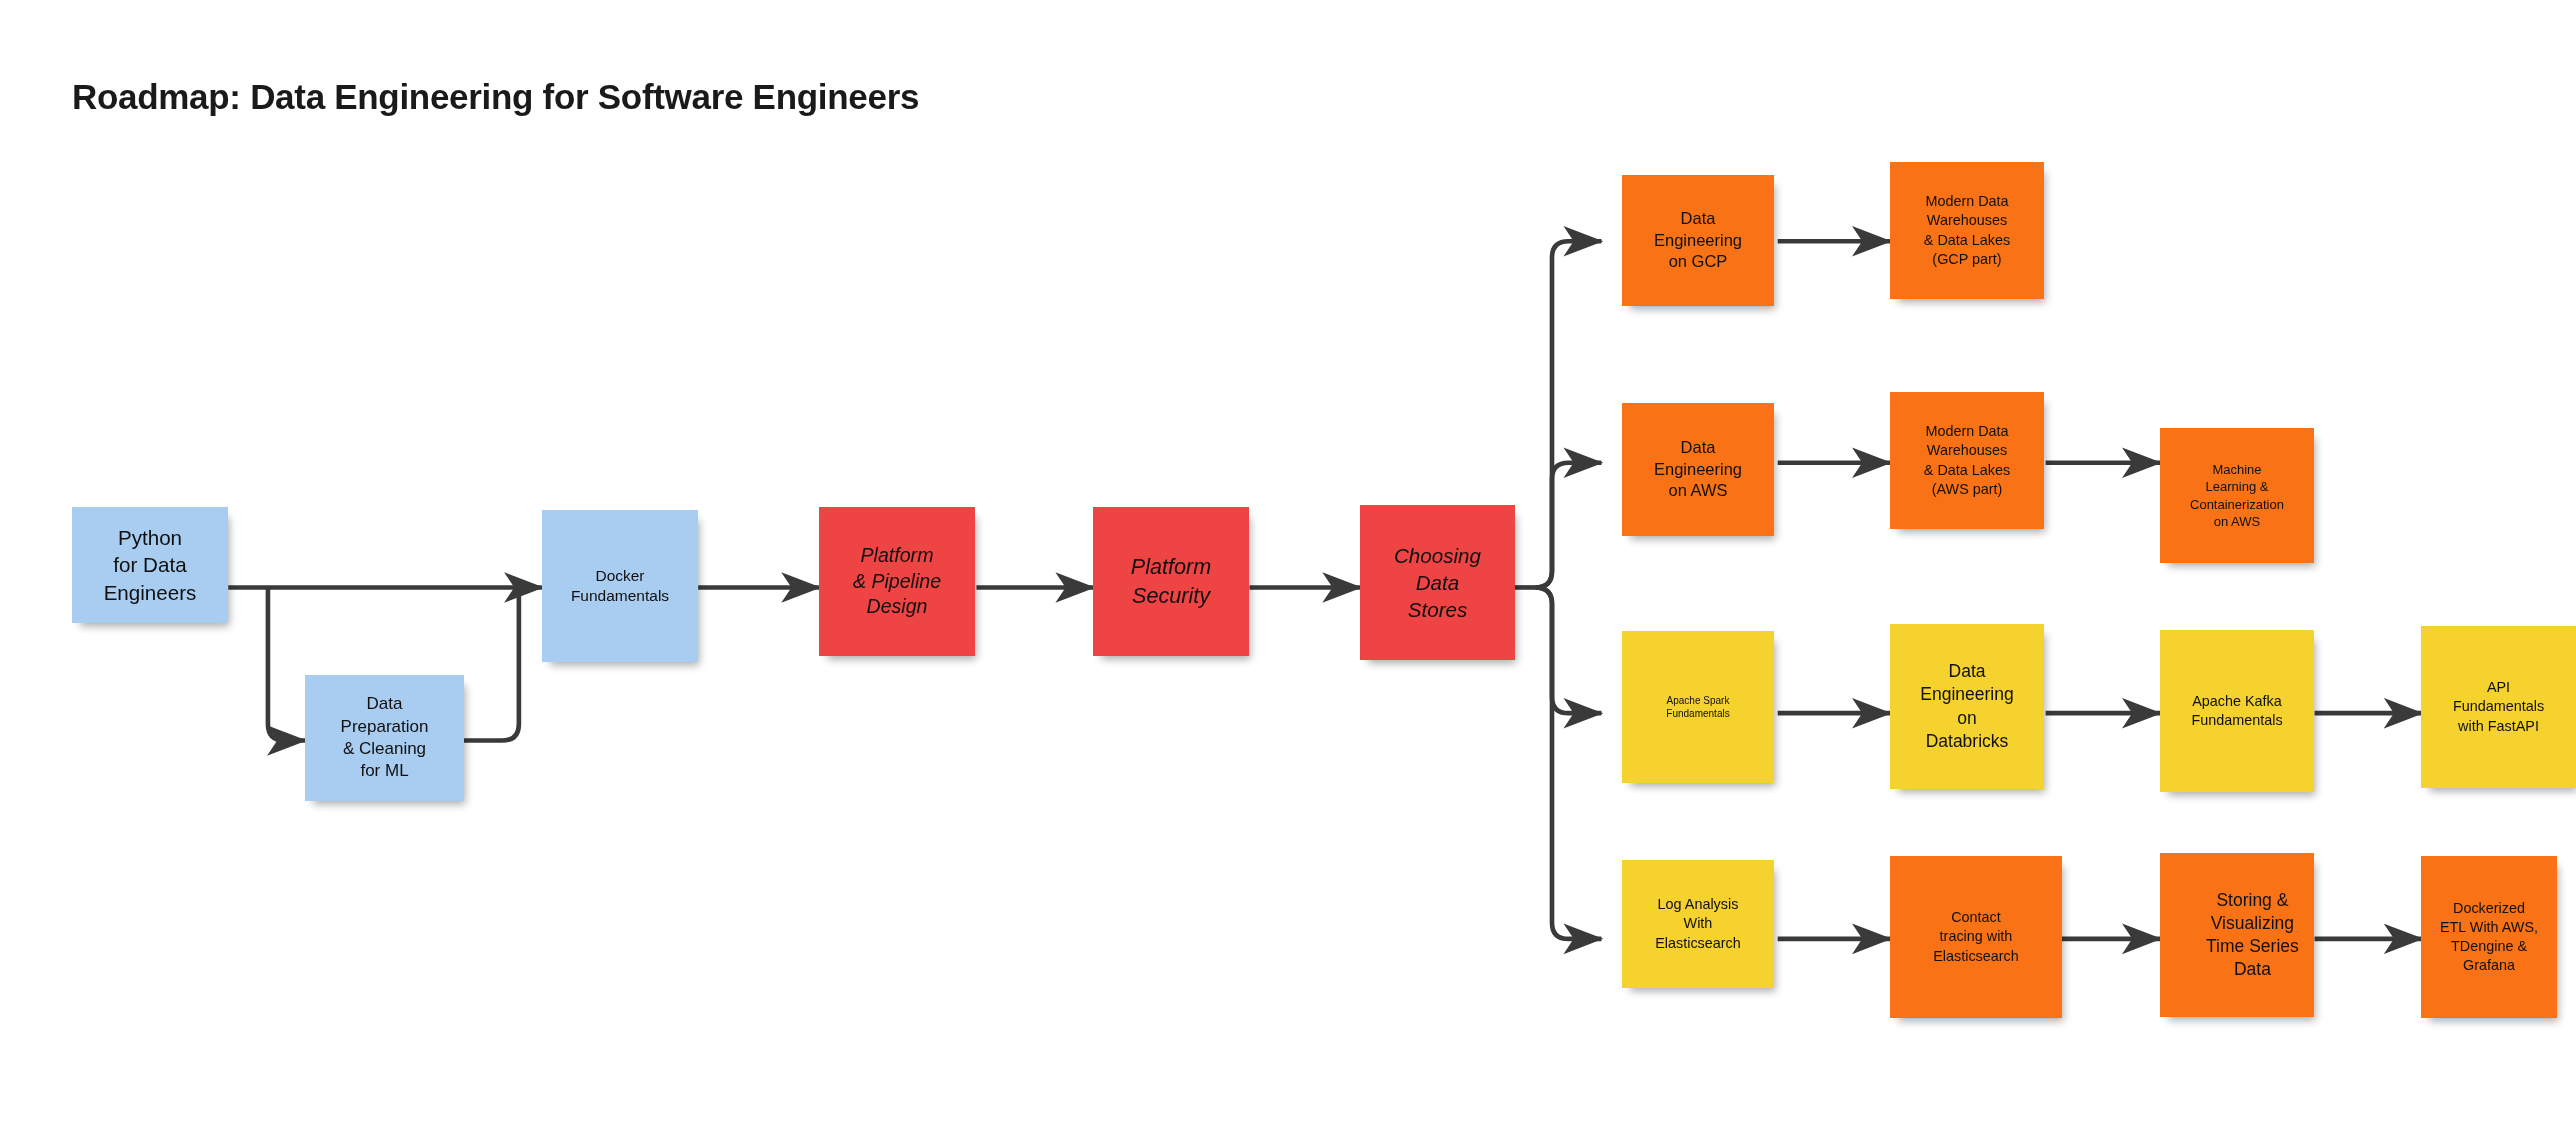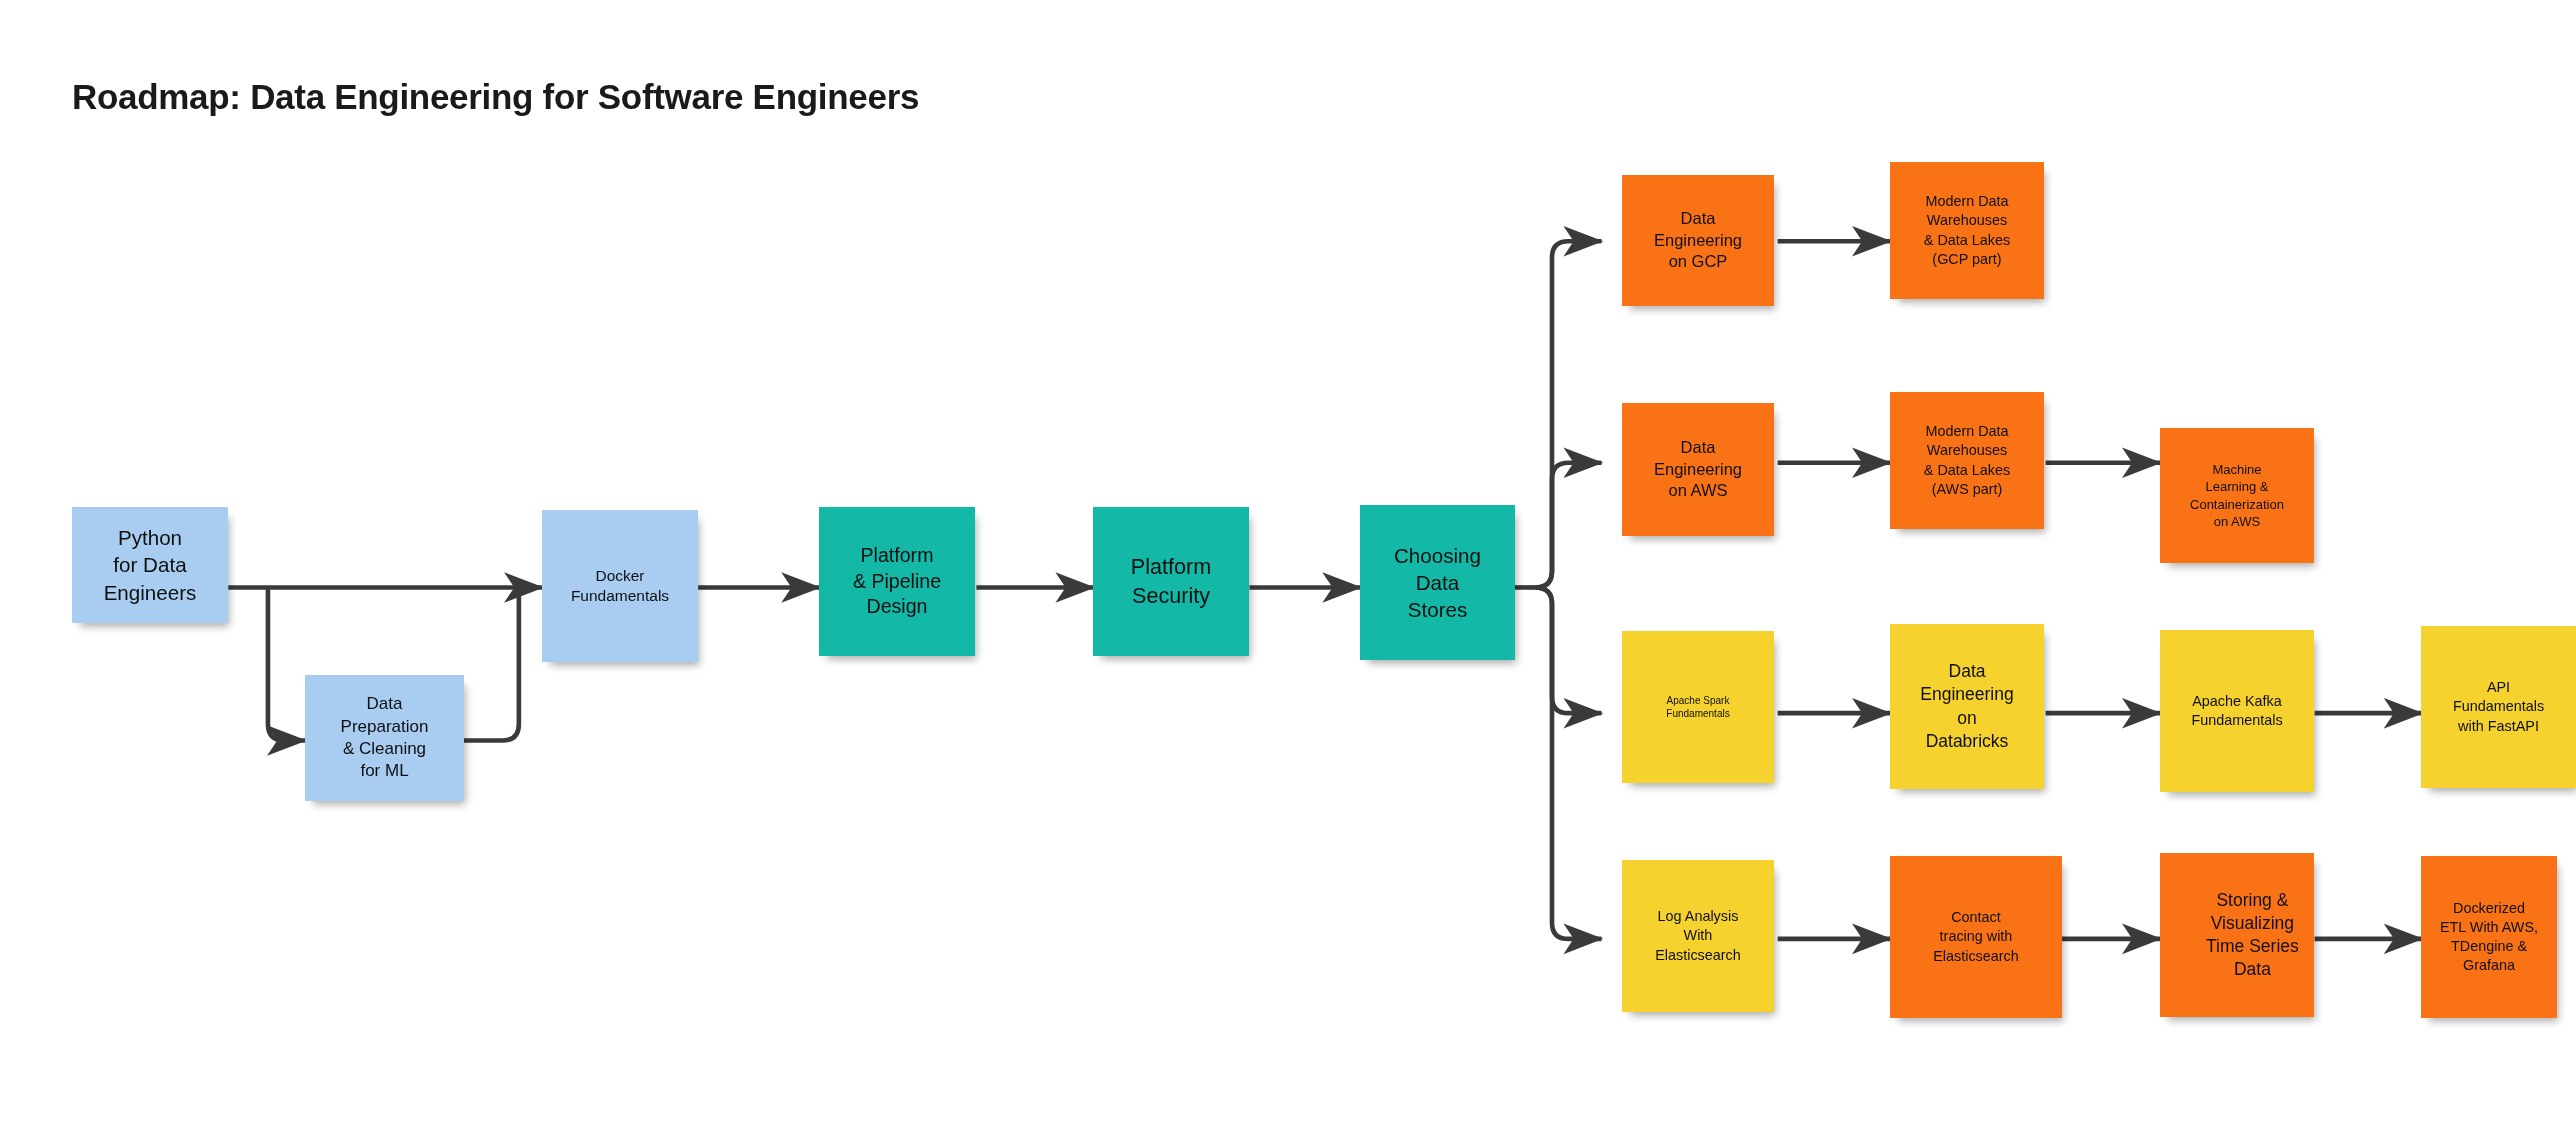--- a/index.html
+++ b/index.html
@@ -49,21 +49,21 @@
     padding: 3.1px 5.2px;
     box-shadow: 5.2px 7.2px 8.2px -3.1px rgba(0,0,0,0.33);
     z-index: 5;
   }
   .node .label {
     display: block;
     width: 100%;
     white-space: pre-line;
   }
   .c-blue   { background: #a8cdf0; }
-  .c-green  { background: #14b8a6; }
+  .c-green  { background: #ef4444; font-style: italic; }
   .c-yellow { background: #f5d22d; }
   .c-pink   { background: #f97316; }
 </style>
 </head>
 <body>
 
 <div id="canvas">
 
   <div id="page-title">Roadmap: Data Engineering for Software Engineers</div>
 
@@ -199,21 +199,21 @@
     <span class="label">Apache Kafka
 Fundamentals</span>
   </div>
 
   <div class="node c-yellow" style="left:2421px; top:626px; width:155px; height:162px; font-size:14.4px;">
     <span class="label">API
 Fundamentals
 with FastAPI</span>
   </div>
 
-  <div class="node c-yellow" style="left:1622px; top:860px; width:152px; height:152px; font-size:14.4px;">
+  <div class="node c-yellow" style="left:1622px; top:860px; width:152px; height:128px; font-size:14.4px;">
     <span class="label">Log Analysis
 With
 Elasticsearch</span>
   </div>
 
   <div class="node c-pink" style="left:1890px; top:856px; width:172px; height:162px; font-size:14.4px;justify-content:flex-end;">
     <span class="label">Contact
 tracing with
 Elasticsearch</span>
   </div>

